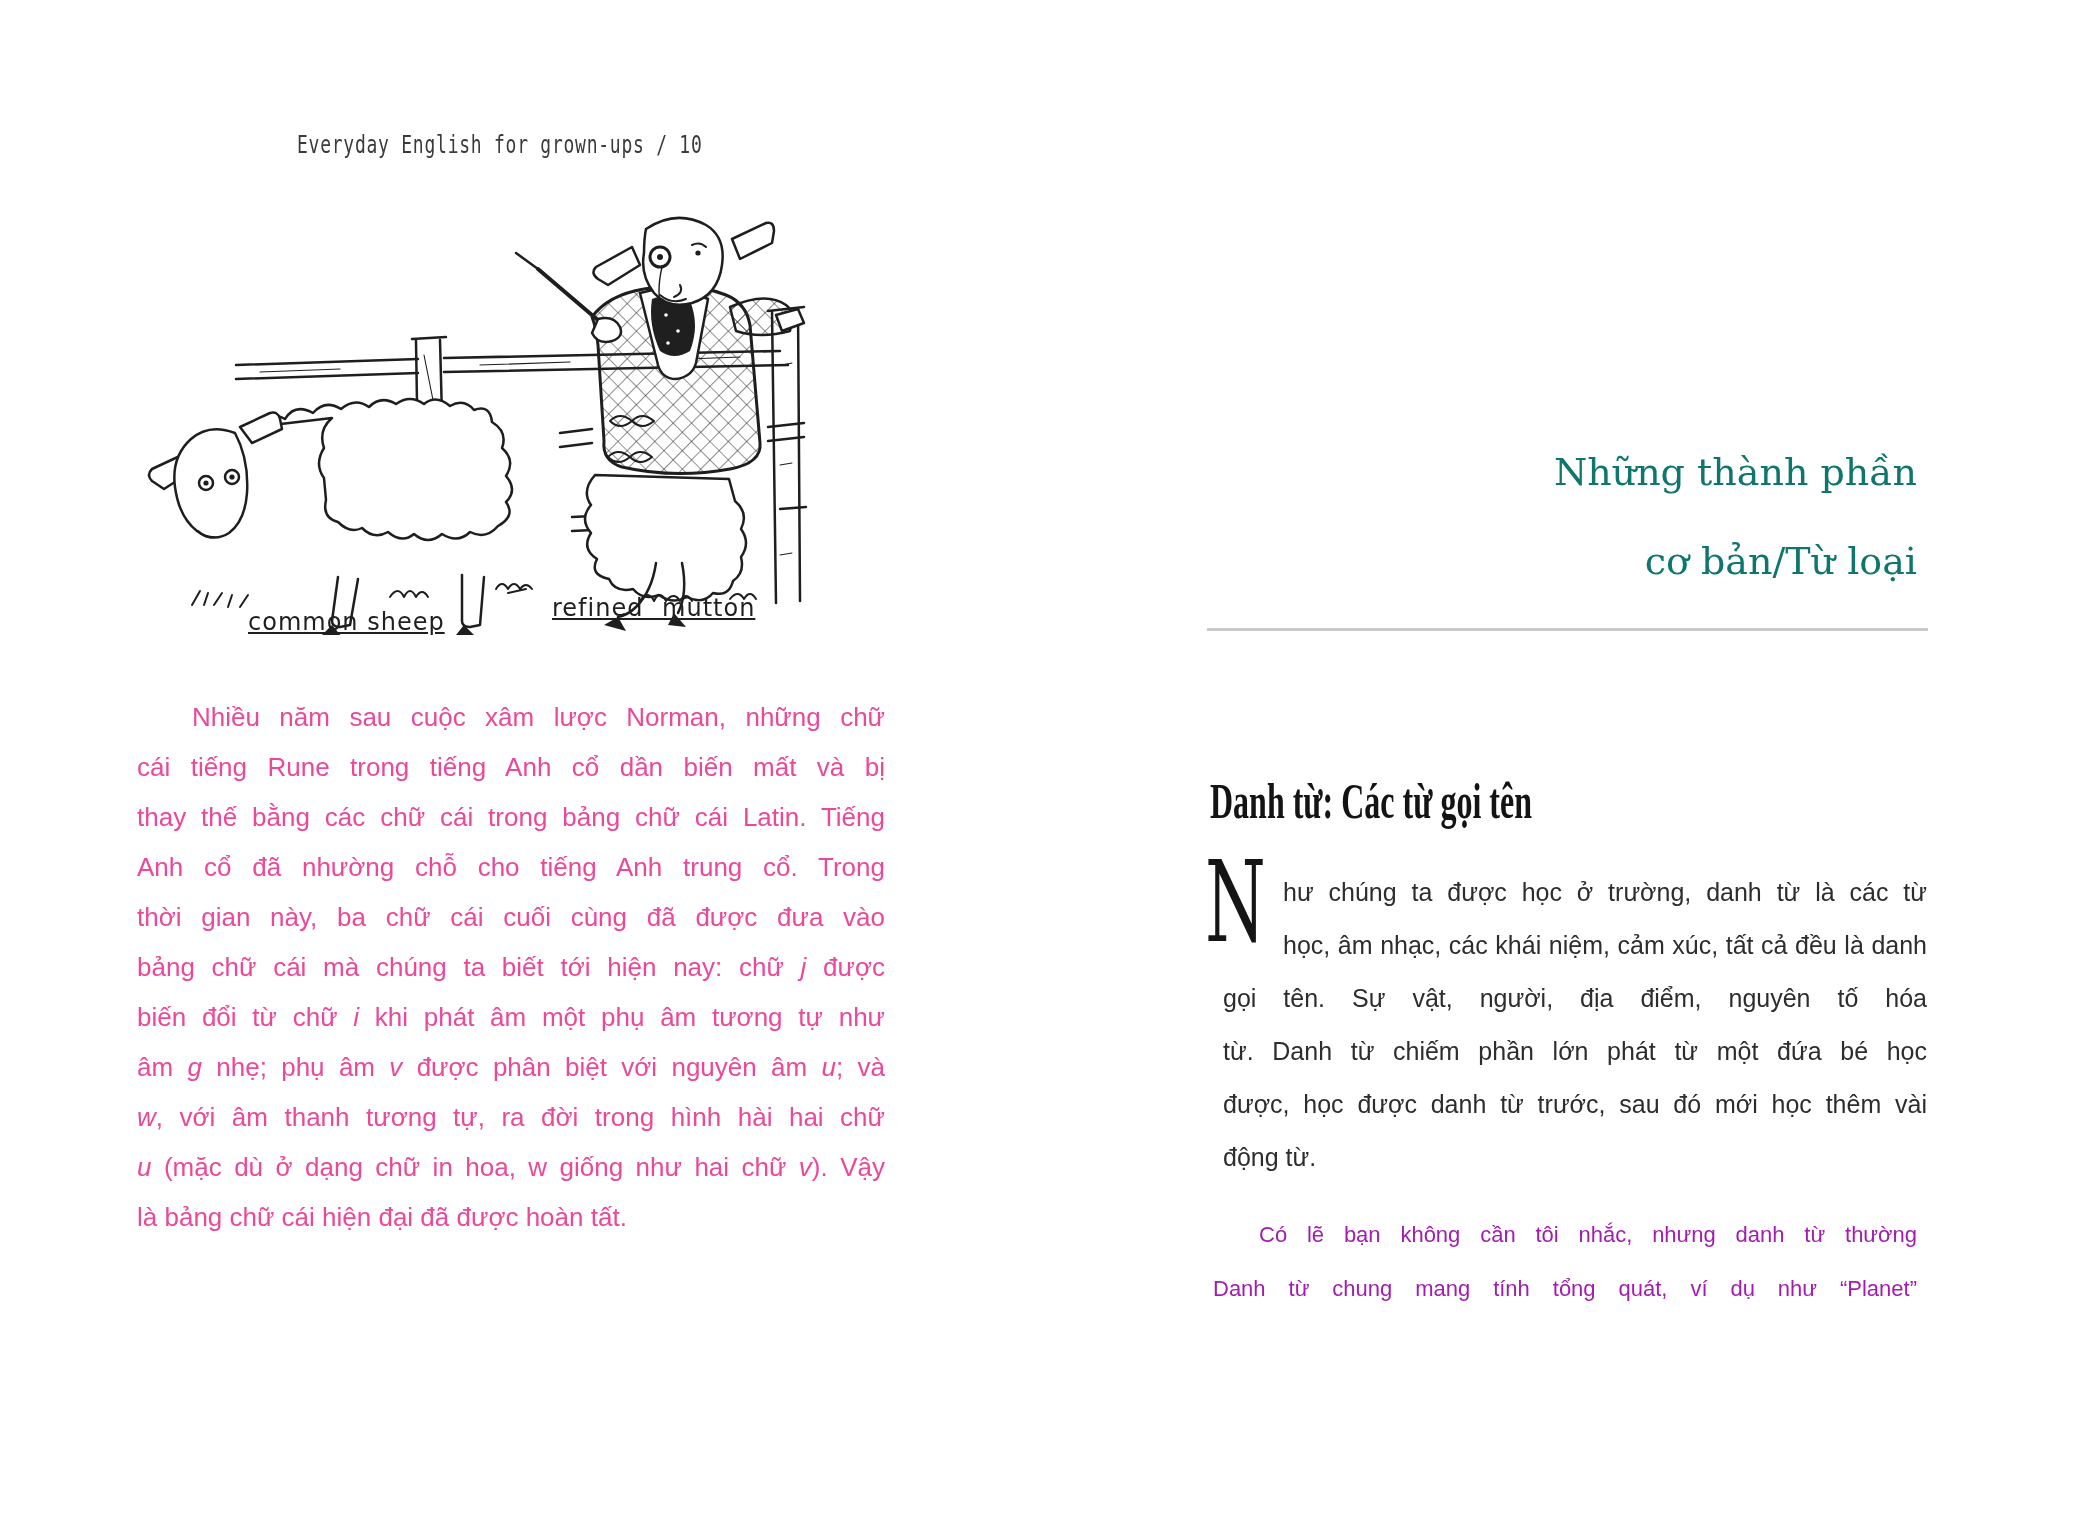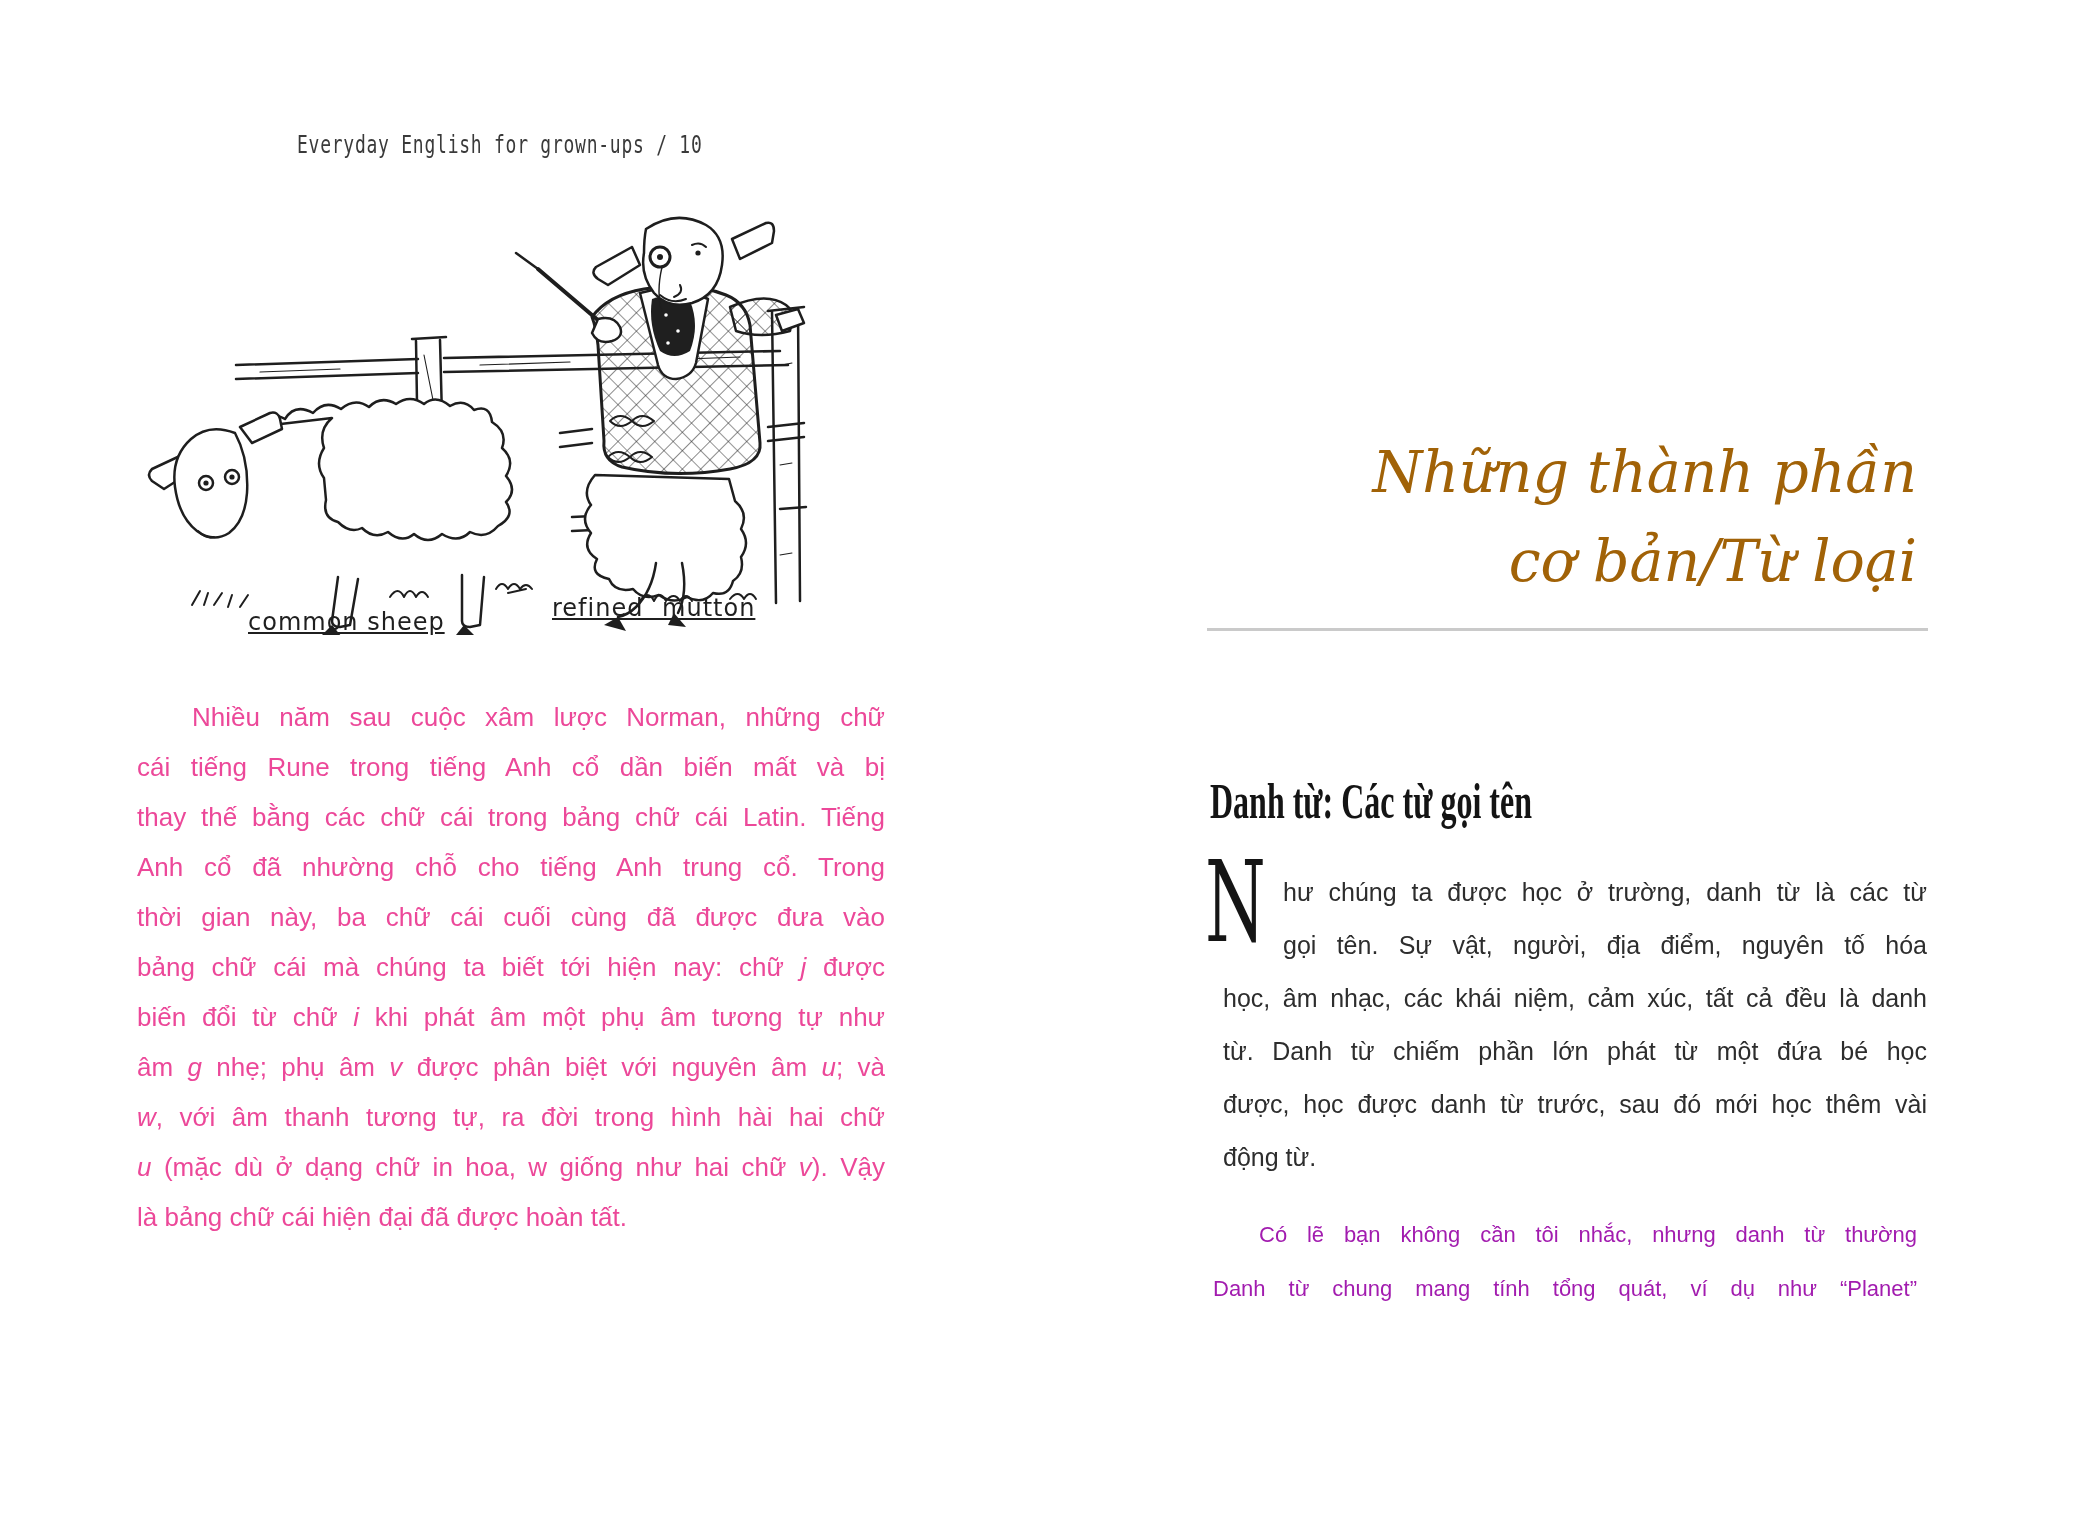--- a/index.html
+++ b/index.html
@@ -21,22 +21,22 @@
   .tline{box-sizing:border-box;width:100%;text-align:justify;text-align-last:justify;}
   .it{font-style:italic;}
   .bd{font-weight:700;}
 
   #left-para{left:137px;top:692px;width:748px;font-size:26px;color:#ec4899;}
   #left-para .tline{height:50px;line-height:50px;}
   #left-para .tline:first-child{text-indent:55px;}
   #left-para .tline:last-child{text-align-last:left;}
 
   
-  #title{left:1213px;top:428px;width:704px;font-family:"DejaVu Serif",serif;font-style:italic;
-         font-size:57px;color:#a16207;}
+  #title{left:1213px;top:428px;width:704px;font-family:"DejaVu Serif",serif;
+         font-size:38px;color:#0f766e;}
   #title .tline{height:89px;line-height:89px;text-align:right;text-align-last:right;}
 
   #divider{left:1207px;top:628px;width:748px;height:3px;background:#cacaca;}
 
   #heading{left:1210px;top:772px;font-family:"Liberation Serif",serif;font-weight:700;font-size:50px;
            color:#141414;transform:scaleX(0.64);transform-origin:left top;white-space:nowrap;}
 
   #dropcap{left:1205px;top:846px;font-family:"DejaVu Serif",serif;font-size:112px;line-height:112px;
            color:#151515;transform:scaleX(0.62);transform-origin:left top;}
 
@@ -157,22 +157,22 @@
     </div>
 
   <div class="abs" id="divider"></div>
 
   <div class="abs" id="heading">Danh từ: Các từ gọi tên</div>
 
   <div class="abs" id="dropcap">N</div>
 
   <div class="abs" id="rp1">
       <div class="tline">hư chúng ta được học ở trường, danh từ là các từ</div>
+      <div class="tline">học, âm nhạc, các khái niệm, cảm xúc, tất cả đều là danh</div>
       <div class="tline">gọi tên. Sự vật, người, địa điểm, nguyên tố hóa</div>
-      <div class="tline">học, âm nhạc, các khái niệm, cảm xúc, tất cả đều là danh</div>
       <div class="tline">từ. Danh từ chiếm phần lớn phát từ một đứa bé học</div>
       <div class="tline">được, học được danh từ trước, sau đó mới học thêm vài</div>
       <div class="tline">động từ.</div>
     </div>
 
   <div class="abs" id="rp2">
       <div class="tline">Có lẽ bạn không cần tôi nhắc, nhưng danh từ thường</div>
       <div class="tline">Danh từ chung mang tính tổng quát, ví dụ như “Planet”</div>
     </div>
 

